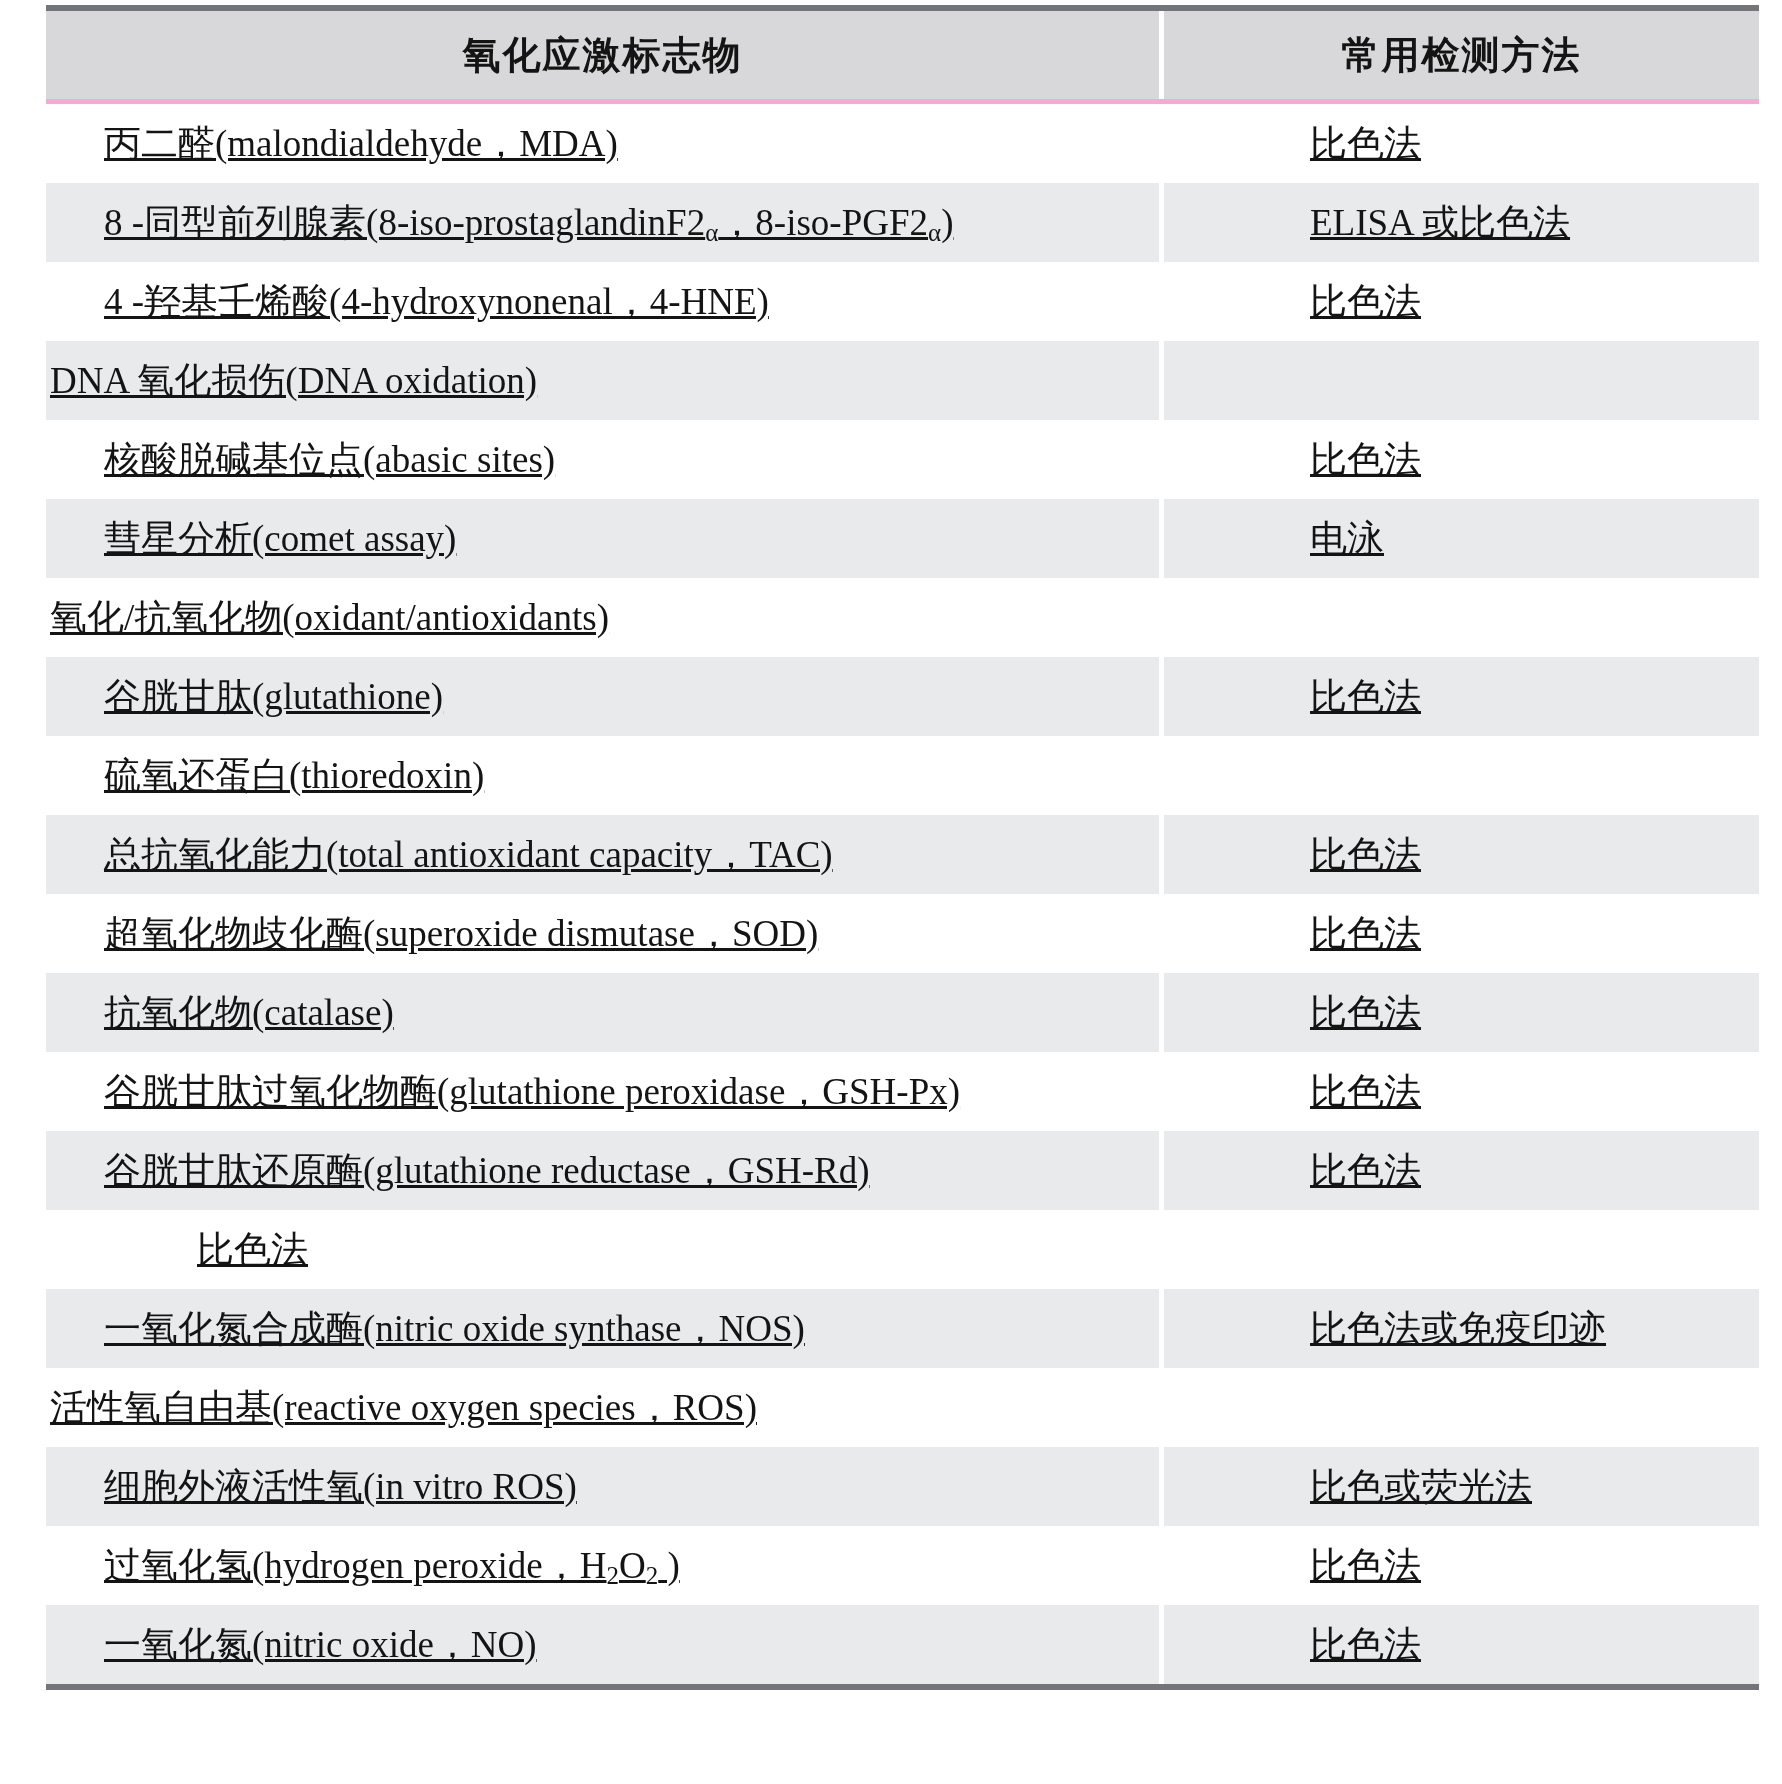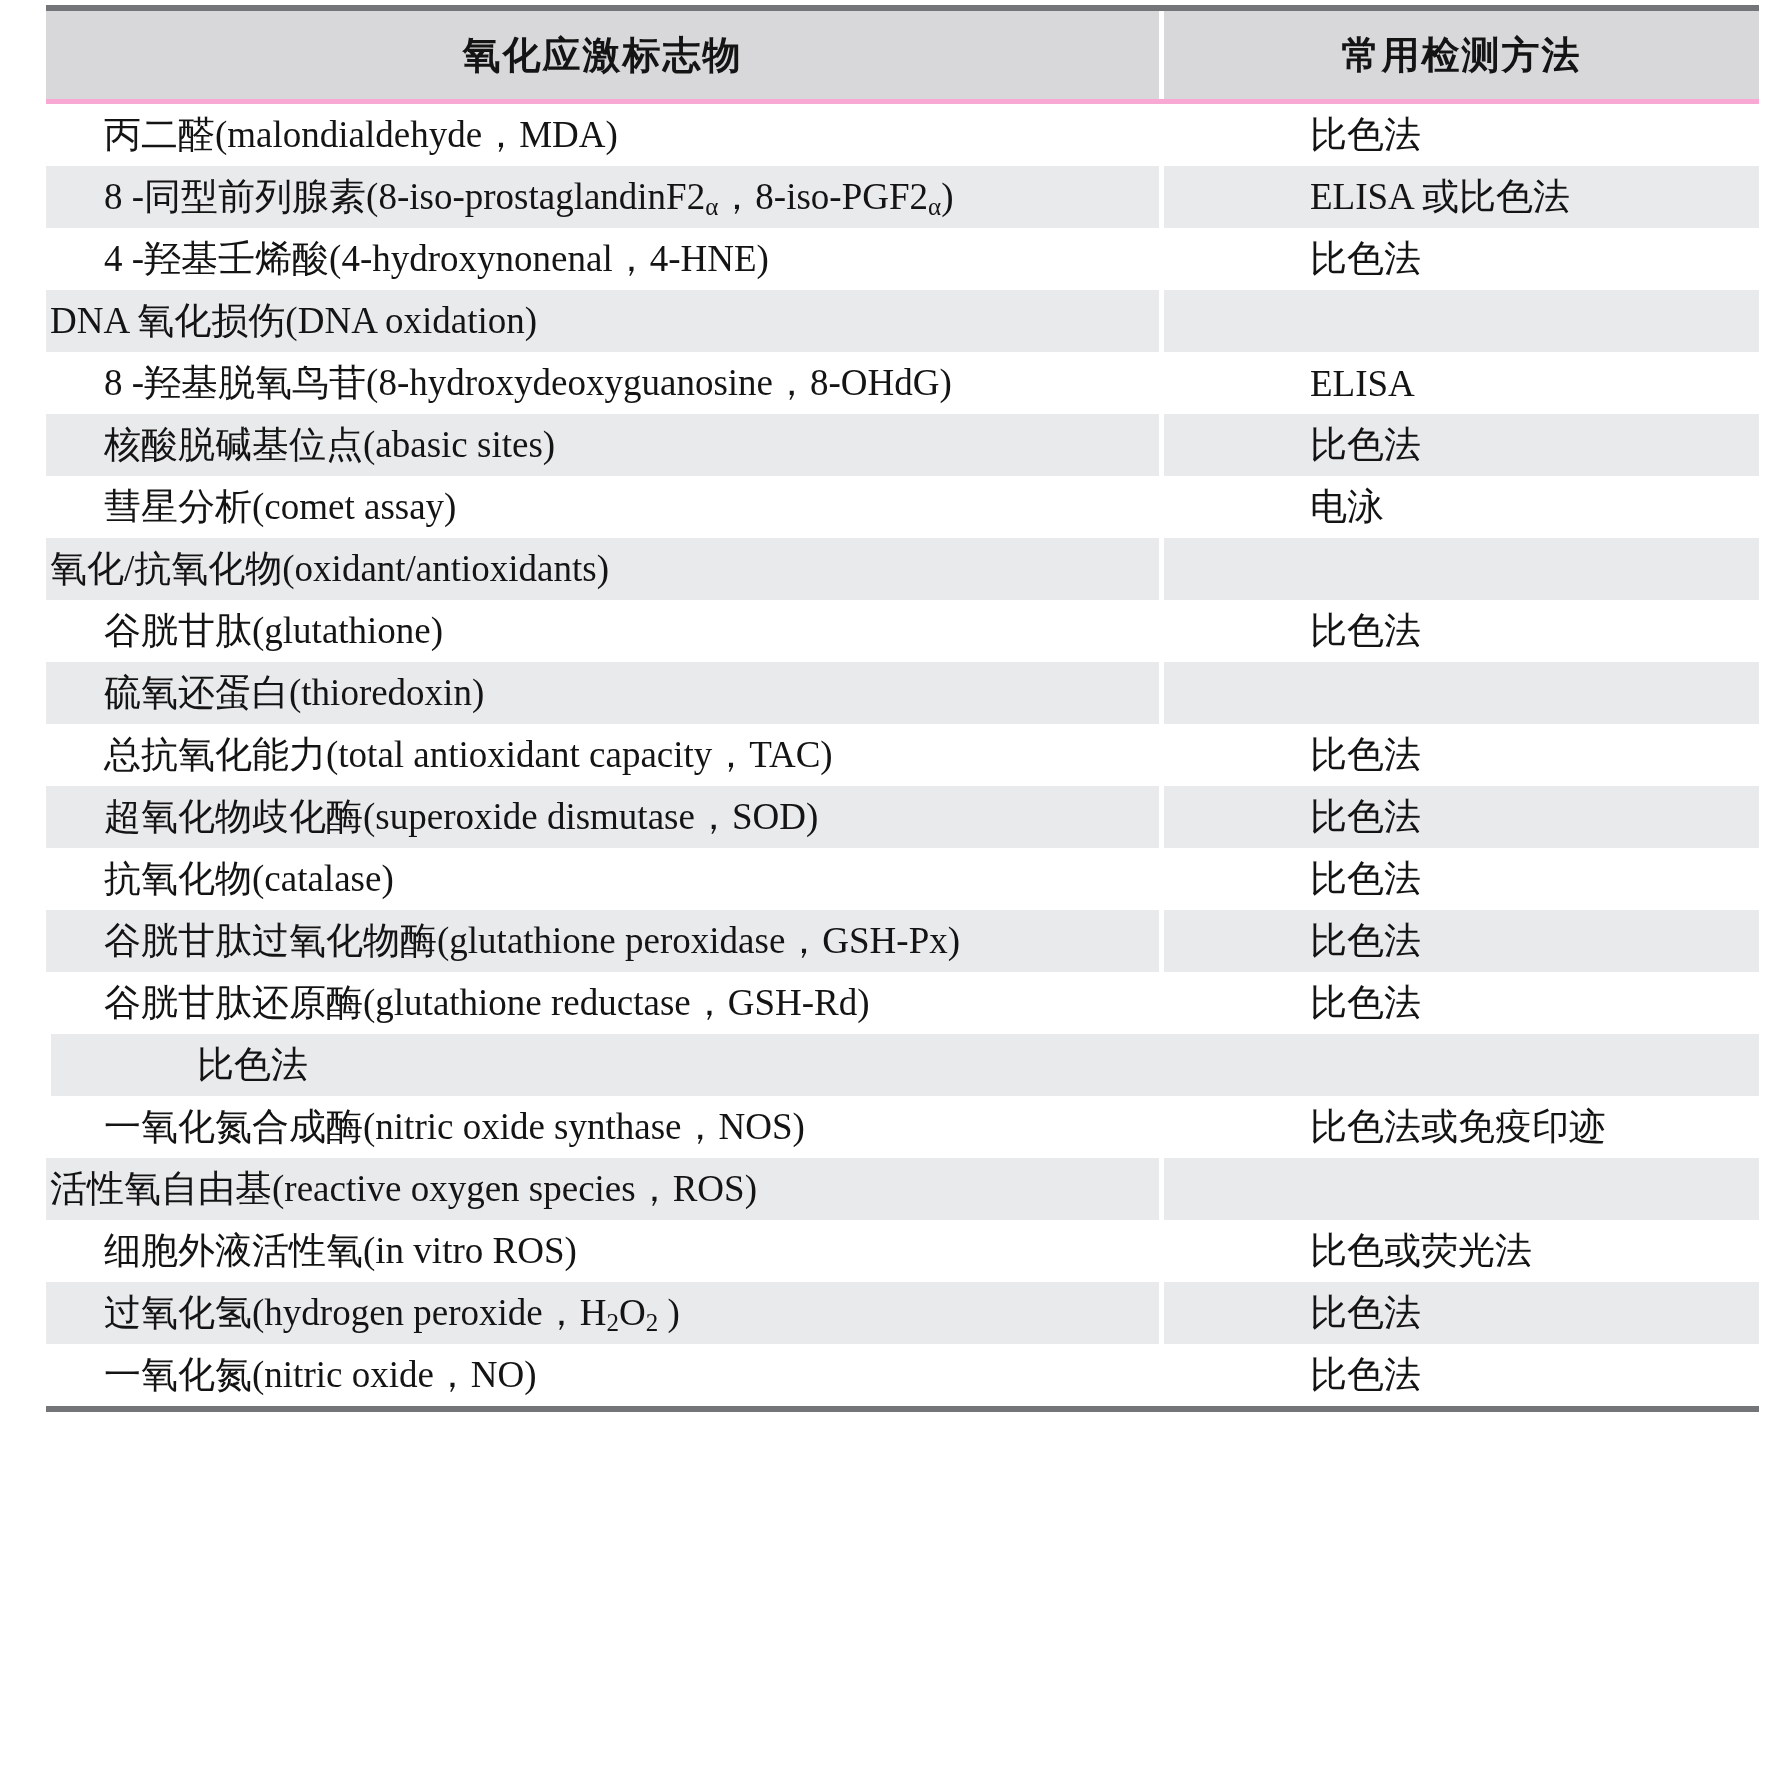--- a/index.html
+++ b/index.html
@@ -38,21 +38,22 @@
   }
   .hcell.c1 { width: 1113px; }
   .hcell.c2 { flex: 1; }
   .vdiv {
     width: 5px;
     background: #ffffff;
     align-self: stretch;
   }
   .row {
     display: flex;
-    height: 62px;
+    height: 79px;
+    text-decoration: underline;
   }
   .row:nth-child(even) .cell { background: #e9eaec; }
   .cell {
     display: flex;
     align-items: center;
     box-sizing: border-box;
     font-size: 37px;
     white-space: nowrap;
   }
   .cell.c1 { width: 1113px; padding-left: 58px; }
@@ -98,27 +99,20 @@
       </div>
       <div class="row category">
         <div class="cell c1">
           <span><span>DNA 氧化损伤(DNA oxidation)</span></span>
         </div>
         <div class="vdiv"></div>
         <div class="cell c2"></div>
       </div>
       <div class="row">
         <div class="cell c1">
-          <span><span>8 -羟基脱氧鸟苷(8-hydroxydeoxyguanosine，8-OHdG)</span></span>
-        </div>
-        <div class="vdiv"></div>
-        <div class="cell c2">ELISA</div>
-      </div>
-      <div class="row">
-        <div class="cell c1">
           <span><span>核酸脱碱基位点(abasic sites)</span></span>
         </div>
         <div class="vdiv"></div>
         <div class="cell c2">比色法</div>
       </div>
       <div class="row">
         <div class="cell c1">
           <span><span>彗星分析(comet assay)</span></span>
         </div>
         <div class="vdiv"></div>

